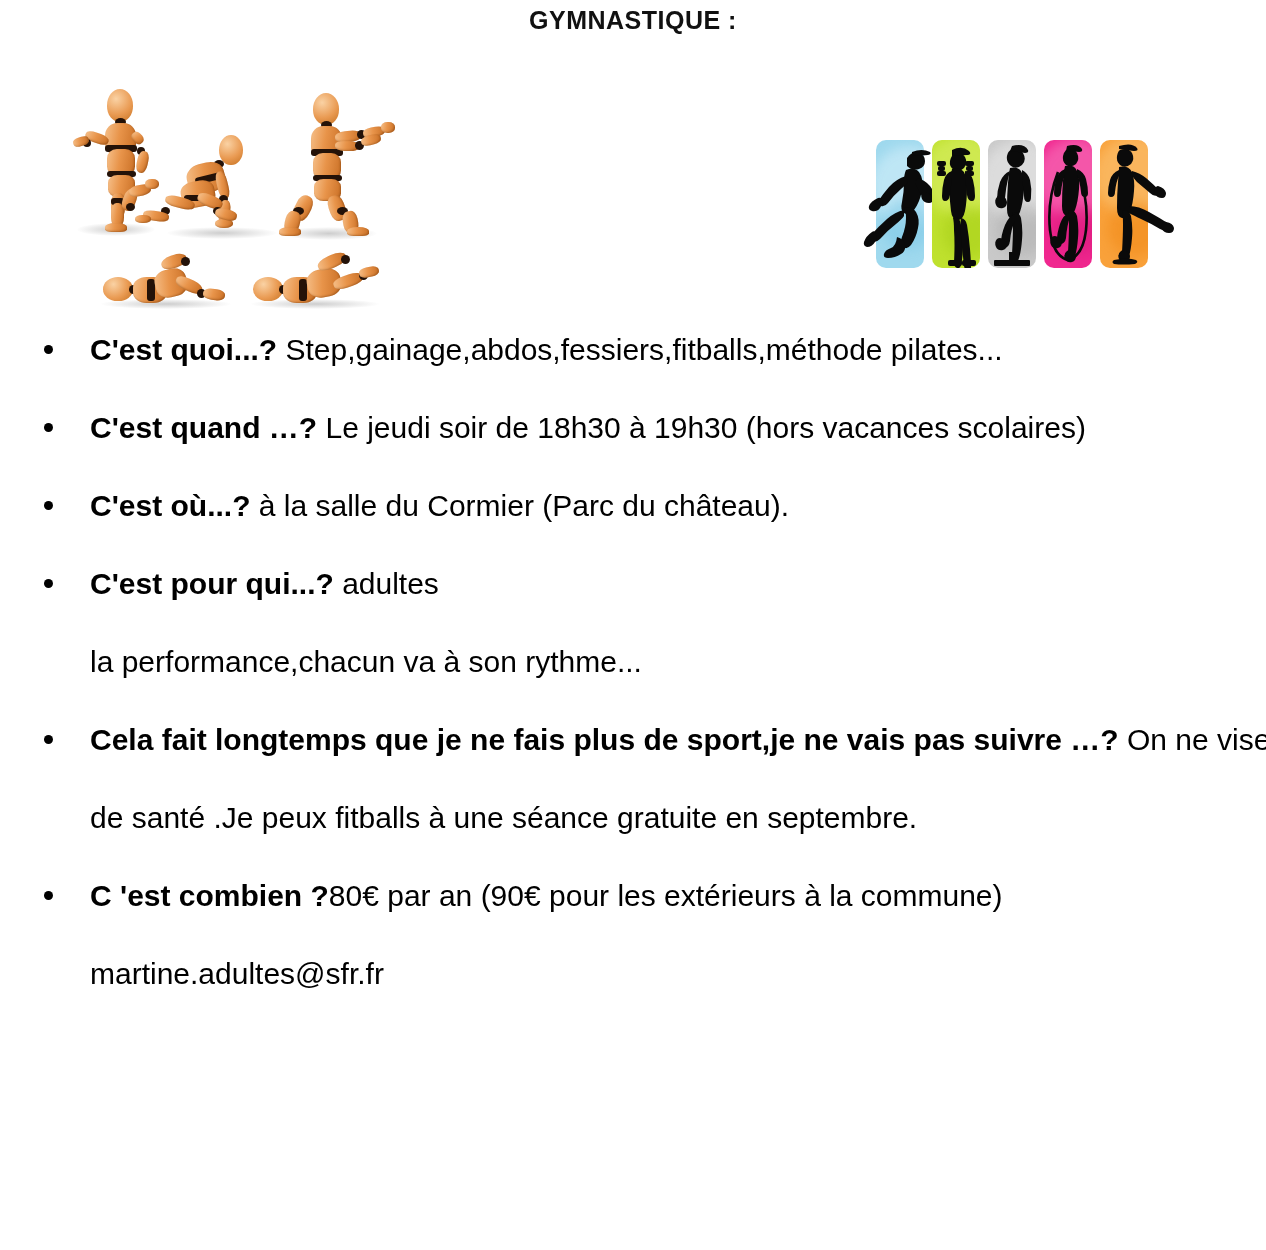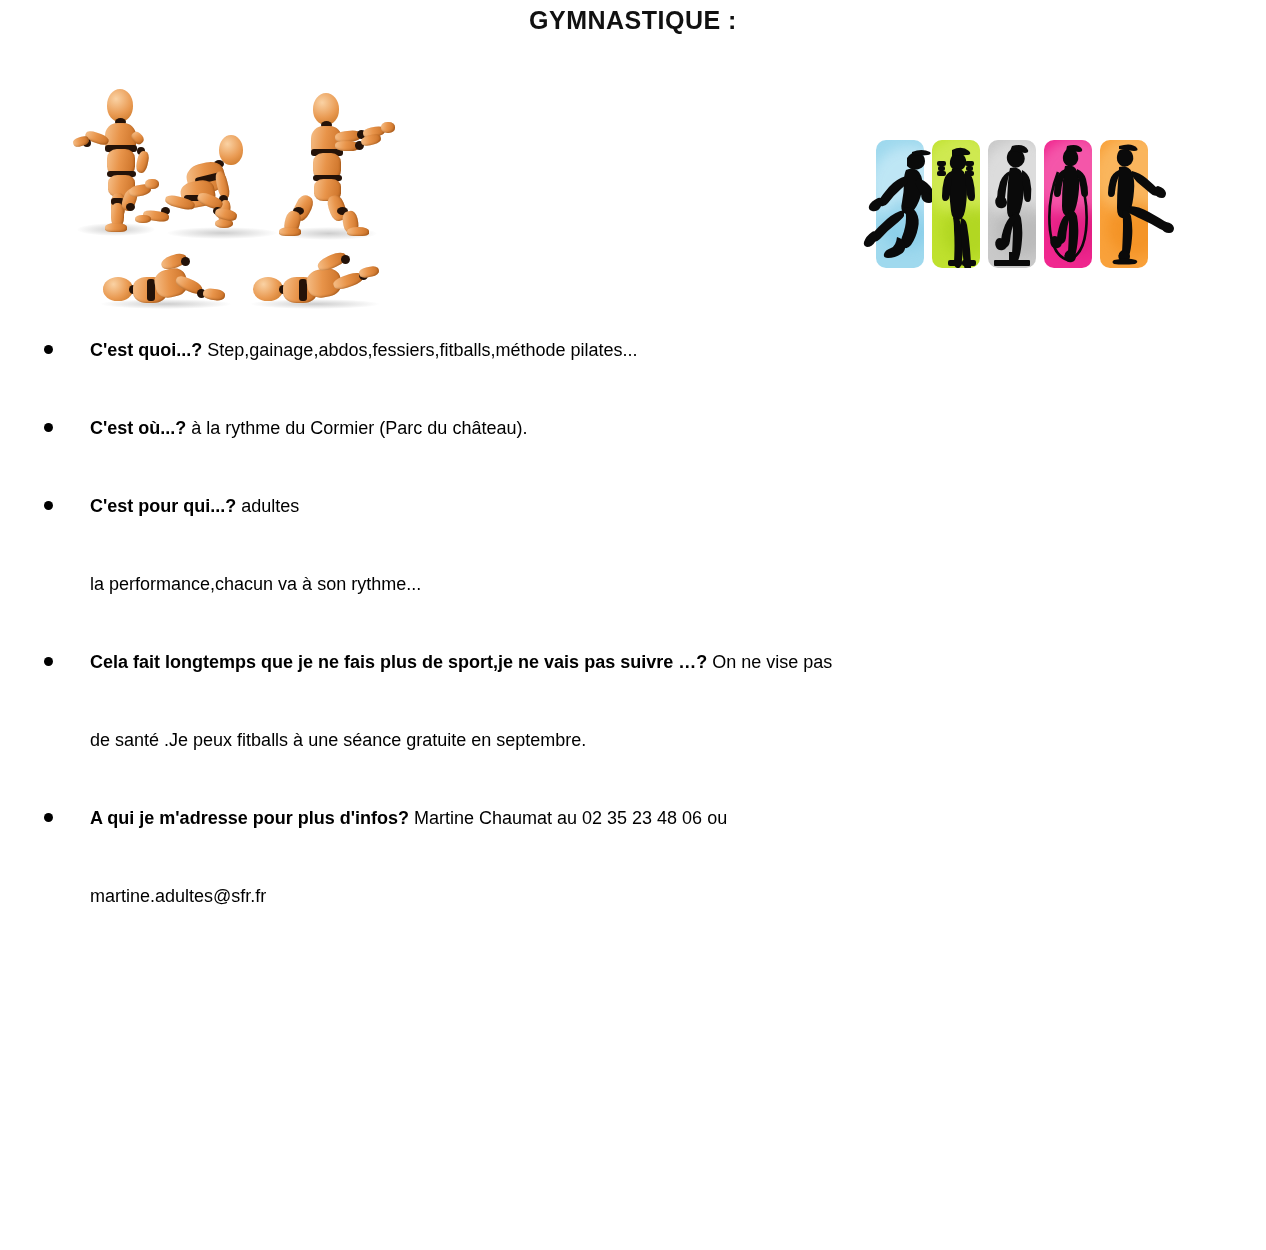--- a/index.html
+++ b/index.html
@@ -106,21 +106,21 @@
   .content {
     position: absolute;
     top: 330px;
     left: 0;
     width: 1266px;
   }
   .bullet-row {
     position: relative;
     height: 78px;
     padding-left: 90px;
-    font-size: 18px;
+    font-size: 30px;
     line-height: 40px;
     font-family: "Liberation Sans", sans-serif;
     white-space: nowrap;
   }
   .bullet-row.cont {
     padding-left: 90px;
   }
   .bullet-dot {
     position: absolute;
     left: 44px;
@@ -377,24 +377,28 @@
   </div>
 </div>
 
 <div class="content">
 
   <div class="bullet-row">
     <span class="bullet-dot"></span>
     <span class="lead">C'est quoi...?</span><span class="rest"> Step,gainage,abdos,fessiers,fitballs,méthode pilates...</span>
   </div>
 
-
-  <div class="bullet-row">
-    <span class="bullet-dot"></span>
-    <span class="lead">C'est où...?</span><span class="rest"> à la rythme du Cormier (Parc du château).</span>
+  <div class="bullet-row">
+    <span class="bullet-dot"></span>
+    <span class="lead">C'est quand …?</span><span class="rest"> Le jeudi soir de 18h30 à 19h30 (hors vacances scolaires)</span>
+  </div>
+
+  <div class="bullet-row">
+    <span class="bullet-dot"></span>
+    <span class="lead">C'est où...?</span><span class="rest"> à la salle du Cormier (Parc du château).</span>
   </div>
 
   <div class="bullet-row">
     <span class="bullet-dot"></span>
     <span class="lead">C'est pour qui...?</span><span class="rest"> adultes</span>
   </div>
 
 
   <div class="bullet-row cont">
     <span class="rest">la performance,chacun va à son rythme...</span>
@@ -403,23 +407,23 @@
   <div class="bullet-row">
     <span class="bullet-dot"></span>
     <span class="lead">Cela fait longtemps que je ne fais plus de sport,je ne vais pas suivre …?</span><span class="rest">  On ne vise pas</span>
   </div>
 
 
   <div class="bullet-row cont">
     <span class="rest">de santé .Je peux fitballs à une séance gratuite en </span><span class="bold-inline">septembre.</span>
   </div>
 
-
-  <div class="bullet-row">
-    <span class="bullet-dot"></span>
-    <span class="lead">A qui je m'adresse pour plus d'infos?</span><span class="rest"> Martine Chaumat au 02 35 23 48 06 ou</span>
-  </div>
+  <div class="bullet-row">
+    <span class="bullet-dot"></span>
+    <span class="lead">C 'est combien ?</span><span class="rest">80€ par an (90€ pour les extérieurs à la commune)</span>
+  </div>
+
 
   <div class="bullet-row cont">
     <span class="rest">martine.adultes@sfr.fr</span>
   </div>
 
 </div>
 
 </body></html>

